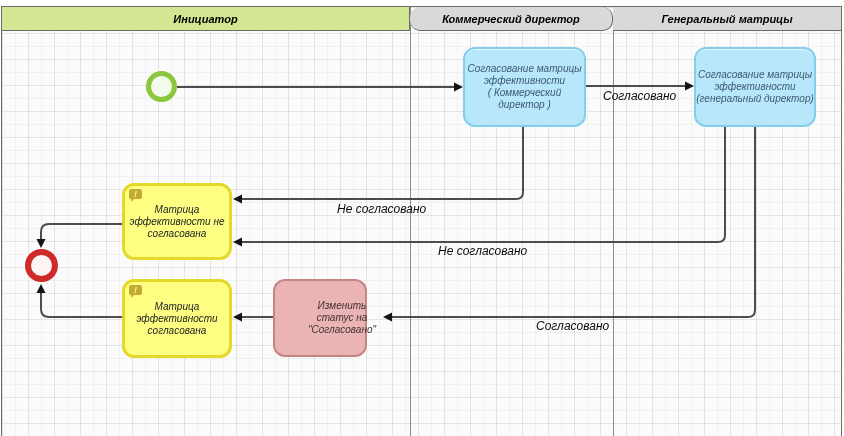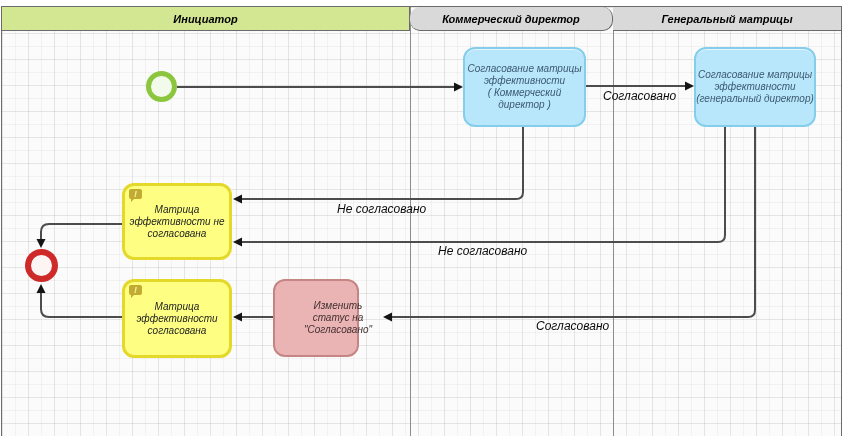--- a/index.html
+++ b/index.html
@@ -35,21 +35,21 @@
   .task-blue{
     width:123px;height:80px;background:#b8e6fa;border:2px solid #84ceec;color:#3c5a72;
     box-shadow:inset 0 1px 0 rgba(255,255,255,0.6);
   }
   .tb1{left:461px;top:40px;} .tb2{left:692px;top:40px;width:122px;}
   .note-yellow{
     width:110px;height:77px;background:#feff82;border:3px solid #e4d92a;color:#232323;
   }
   .ny1{left:120px;top:176px;} .ny2{left:120px;top:272px;height:79px;}
   .task-red{
-    left:271px;top:272px;width:86px;height:78px;background:#eab4b4;border:2px solid #c68585;color:#433030;padding-left:44px;
+    left:271px;top:272px;width:94px;height:78px;background:#eab4b4;border:2px solid #c68585;color:#433030;padding-left:44px;
   }
   .event{position:absolute;box-sizing:border-box;border-radius:50%;}
   .event-start{left:144px;top:64px;width:31px;height:31px;border:5px solid #8cc63e;background:#f2faec;}
   .event-end{left:23px;top:242px;width:33px;height:33px;border:6px solid #ce2a2a;background:#fdf4f4;}
   .ann-icon{
     position:absolute;left:4px;top:3px;width:13px;height:10px;background:#c2ab31;border-radius:2px;
     color:#f7f2ae;font-size:9px;font-weight:bold;line-height:10px;text-align:center;
   }
   .ann-icon::after{
     content:'';position:absolute;left:2px;bottom:-3px;width:0;height:0;

